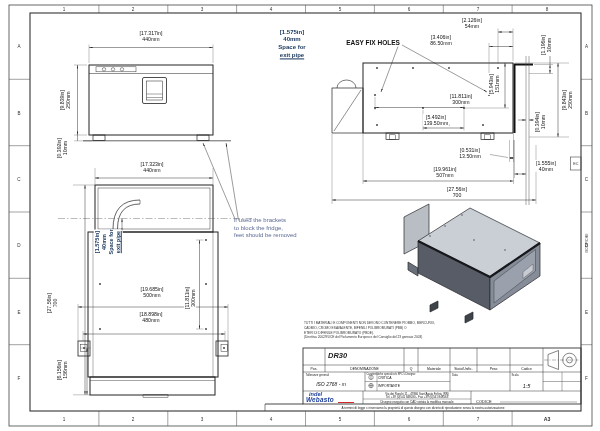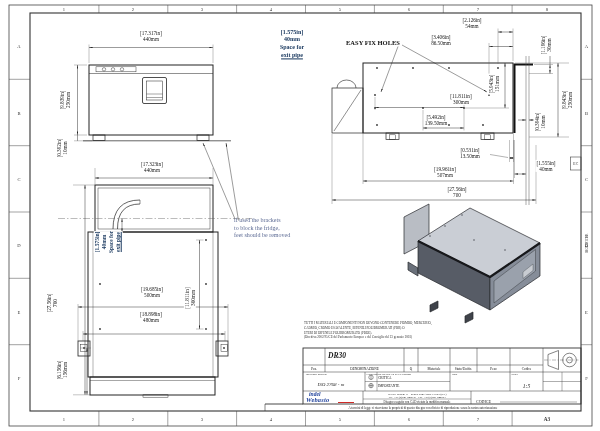--- a/index.html
+++ b/index.html
@@ -1,17 +1,17 @@
 <!DOCTYPE html>
 <html><head>
 <meta charset="utf-8">
 <style>
   html,body{margin:0;padding:0;background:#f3f3f1;}
   #page{position:relative;width:600px;height:431px;background:#ffffff;overflow:hidden;
-        font-family:Liberation Serif, serif;color:#1a1a1a;}
+        font-family:Liberation Sans, sans-serif;color:#1a1a1a;}
   #lines{position:absolute;left:0;top:0;}
   .dim{position:absolute;font-size:5.2px;line-height:1.18;text-align:center;white-space:nowrap;
        transform:translate(-50%,-50%);background:#fff;padding:0 1px;color:#161616;}
   .dim span{display:block;}
   .dimv{transform:translate(-50%,-50%) rotate(-90deg);}
   .gridlbl{position:absolute;font-size:4.6px;color:#333;transform:translate(-50%,-50%);}
   .note-blue{position:absolute;font-size:6px;font-weight:bold;line-height:1.3;text-align:center;
        color:#17365d;transform:translate(-50%,-50%);white-space:nowrap;background:#fff;}
   .note-blue span{display:block;}
   .note-blue .ul{text-decoration:underline;}

